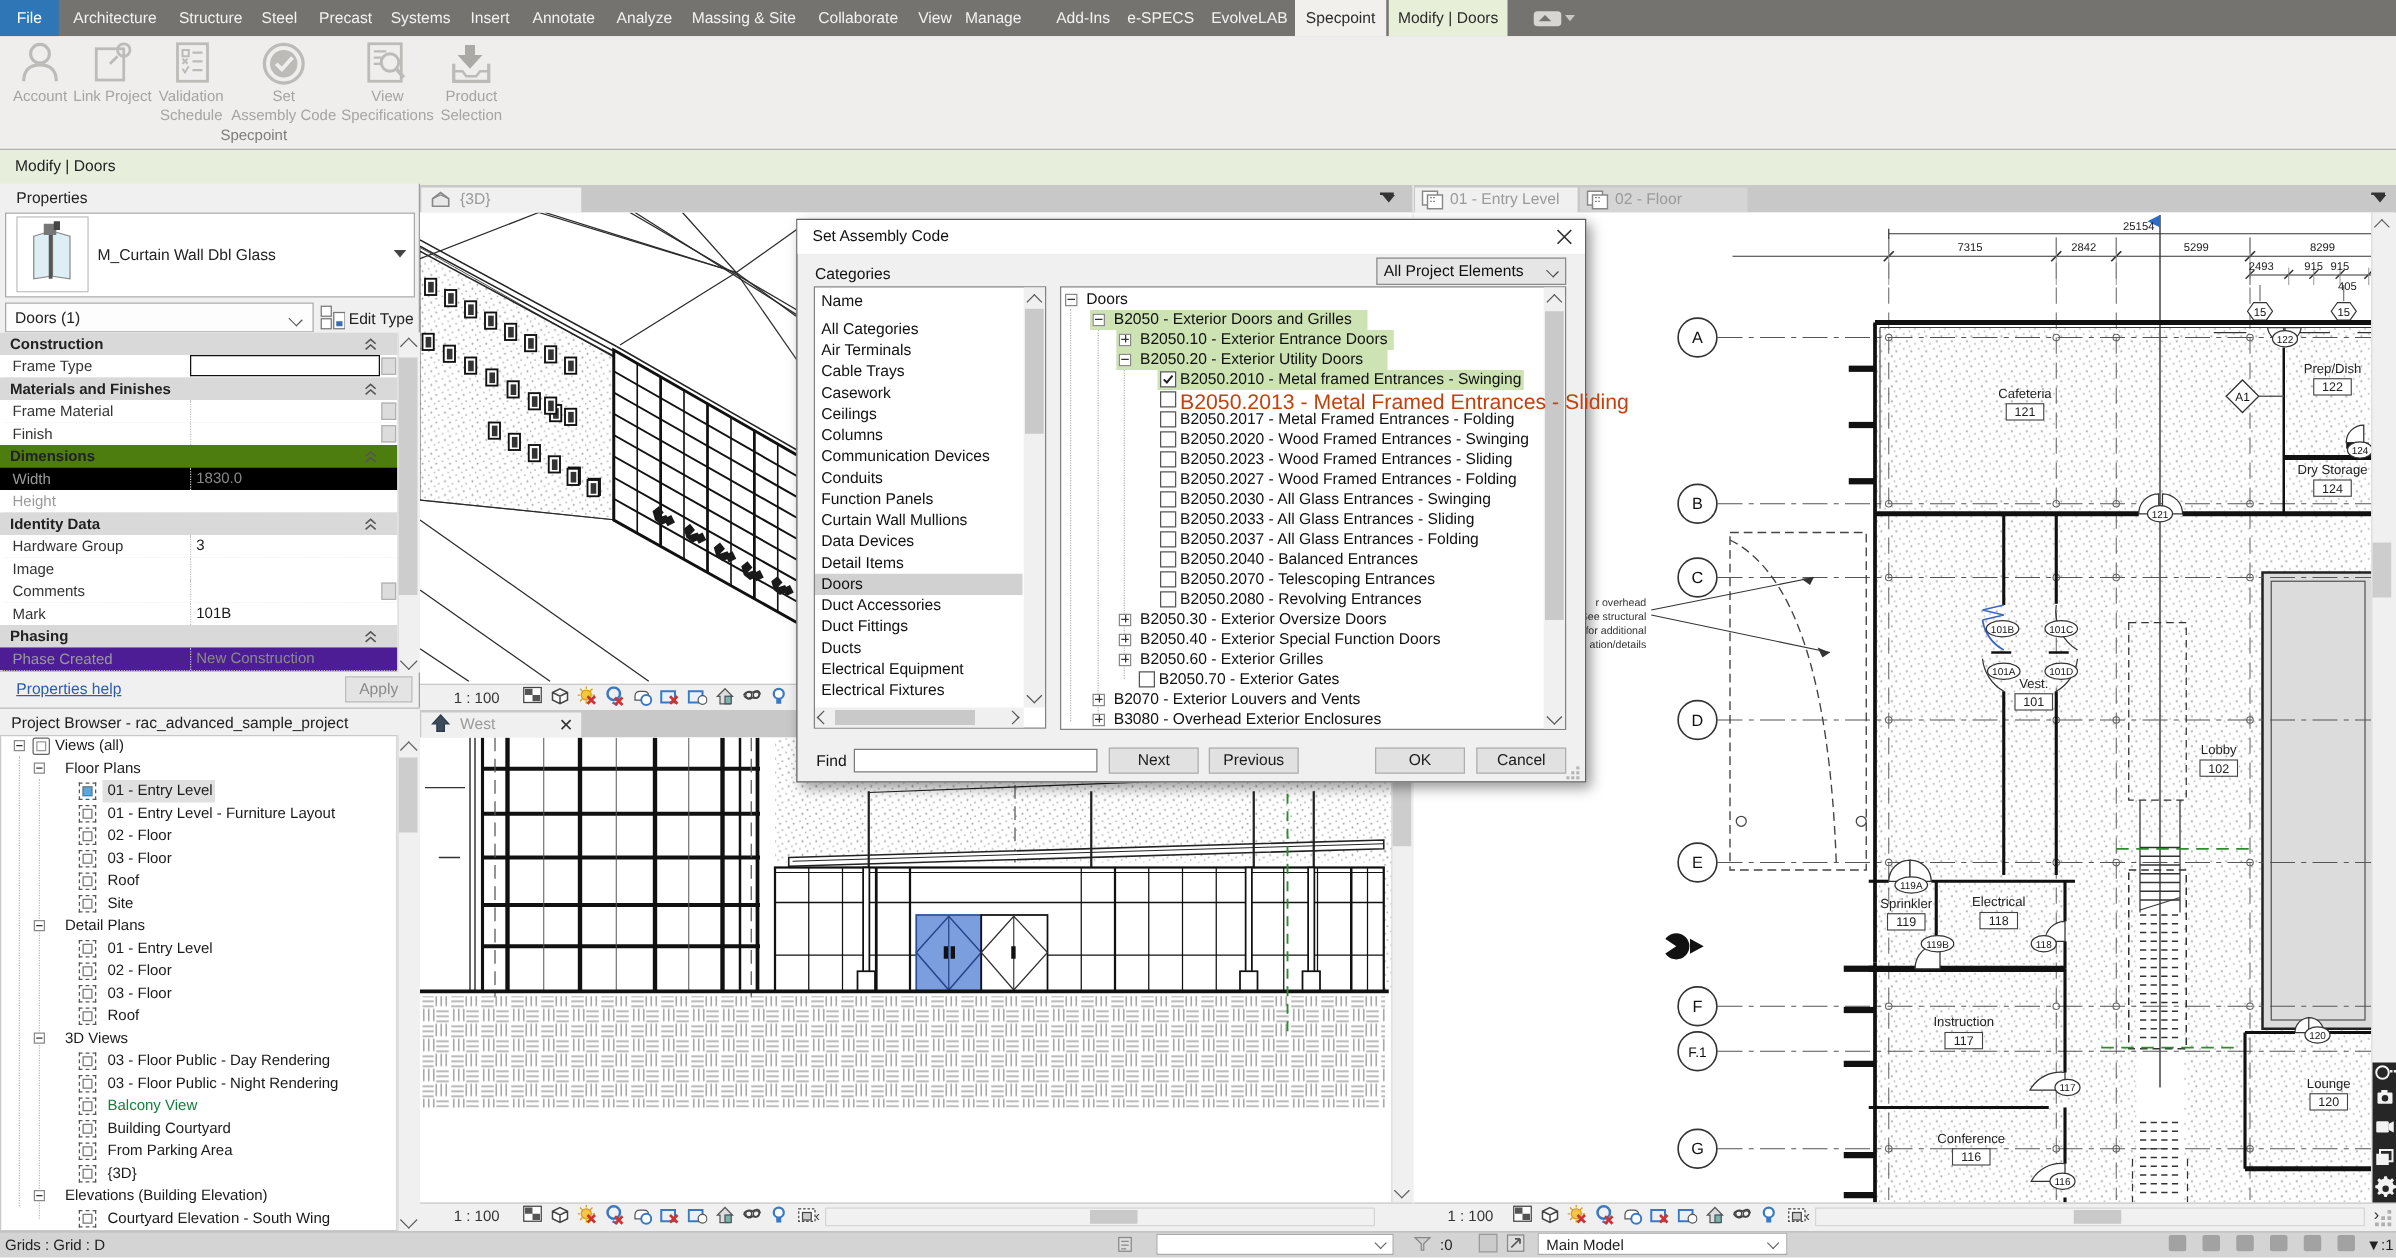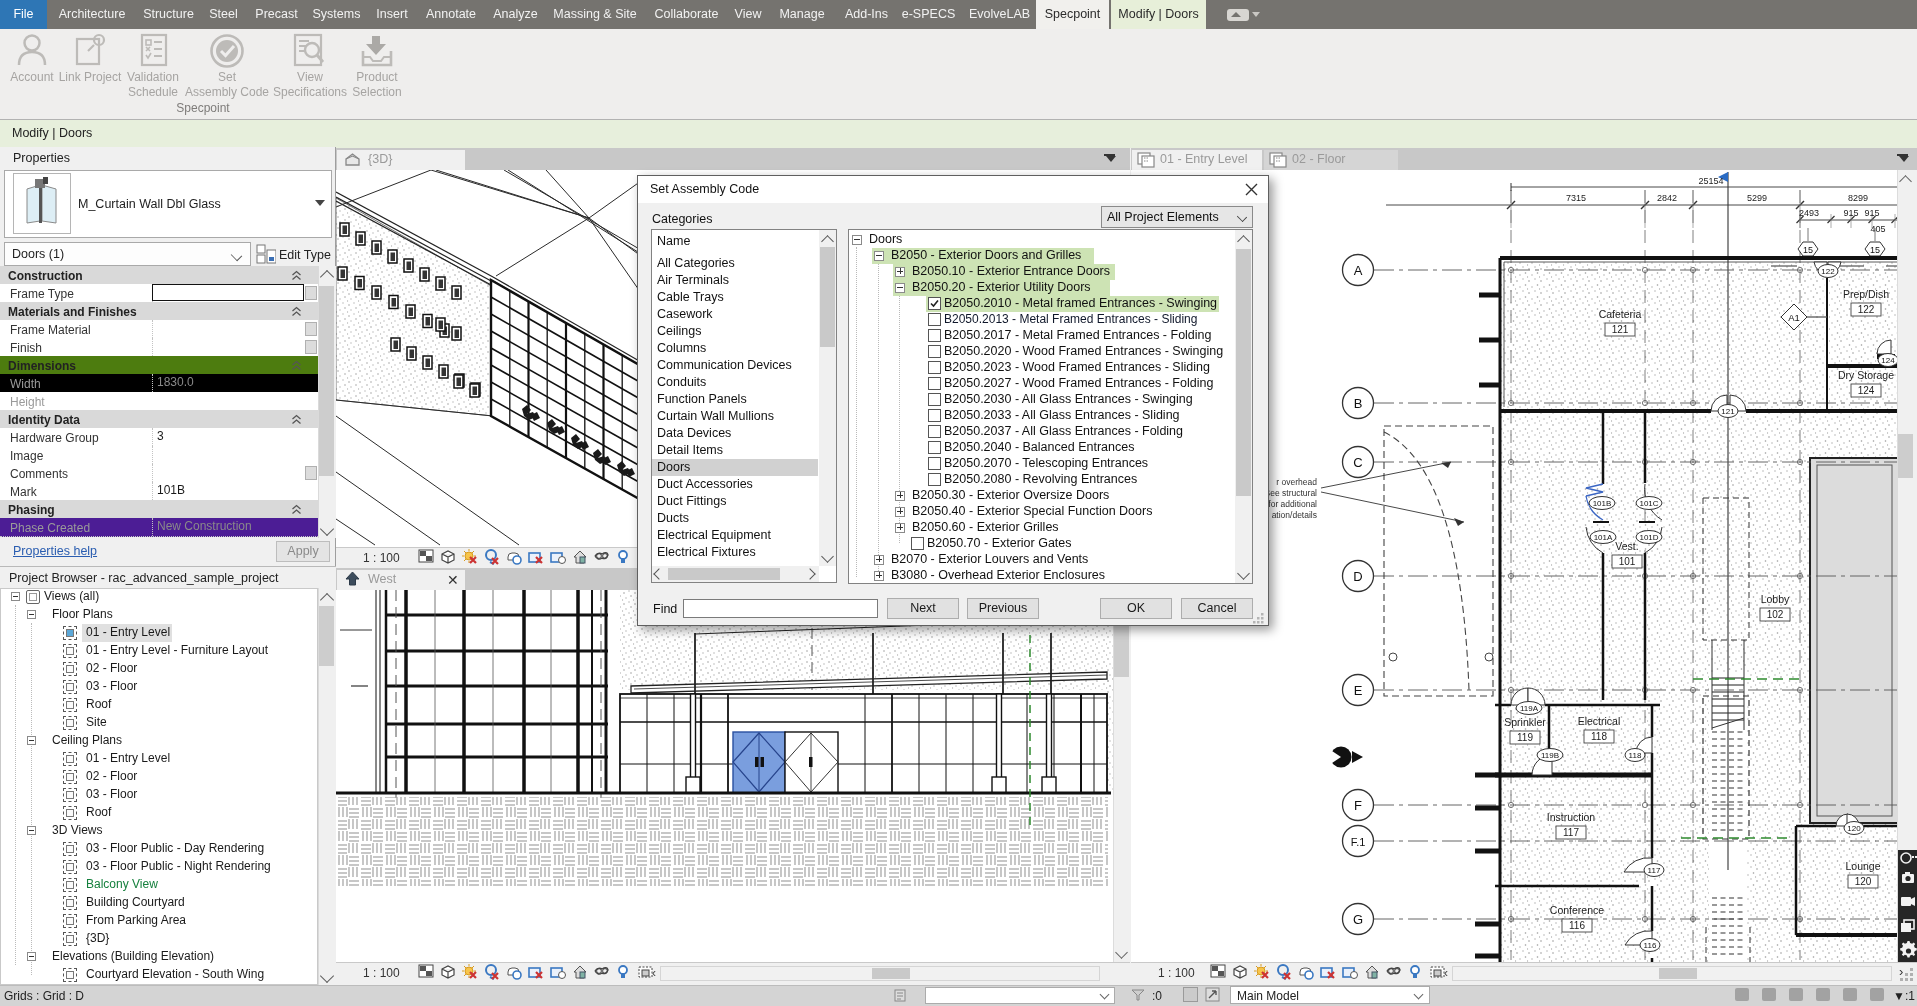--- a/index.html
+++ b/index.html
@@ -16,21 +16,21 @@
 <div class="abs" style="left:128px;top:0;width:81px;height:29px;color:#f2f2f2;font-size:12.5px;line-height:29px;text-align:center">Structure</div>
 <div class="abs" style="left:197px;top:0;width:53px;height:29px;color:#f2f2f2;font-size:12.5px;line-height:29px;text-align:center">Steel</div>
 <div class="abs" style="left:243px;top:0;width:67px;height:29px;color:#f2f2f2;font-size:12.5px;line-height:29px;text-align:center">Precast</div>
 <div class="abs" style="left:303px;top:0;width:67px;height:29px;color:#f2f2f2;font-size:12.5px;line-height:29px;text-align:center">Systems</div>
 <div class="abs" style="left:362px;top:0;width:60px;height:29px;color:#f2f2f2;font-size:12.5px;line-height:29px;text-align:center">Insert</div>
 <div class="abs" style="left:414px;top:0;width:74px;height:29px;color:#f2f2f2;font-size:12.5px;line-height:29px;text-align:center">Annotate</div>
 <div class="abs" style="left:482px;top:0;width:67px;height:29px;color:#f2f2f2;font-size:12.5px;line-height:29px;text-align:center">Analyze</div>
 <div class="abs" style="left:537px;top:0;width:116px;height:29px;color:#f2f2f2;font-size:12.5px;line-height:29px;text-align:center">Massing &amp; Site</div>
 <div class="abs" style="left:639px;top:0;width:95px;height:29px;color:#f2f2f2;font-size:12.5px;line-height:29px;text-align:center">Collaborate</div>
 <div class="abs" style="left:725px;top:0;width:46px;height:29px;color:#f2f2f2;font-size:12.5px;line-height:29px;text-align:center">View</div>
-<div class="abs" style="left:772px;top:0;width:60px;height:29px;color:#f2f2f2;font-size:12.5px;line-height:29px;text-align:center">Manage</div>
+<div class="abs" style="left:772px;top:0;width:60px;height:29px;color:#f2f2f2;font-size:12.5px;line-height:29px;">Manage</div>
 <div class="abs" style="left:833px;top:0;width:67px;height:29px;color:#f2f2f2;font-size:12.5px;line-height:29px;text-align:center">Add-Ins</div>
 <div class="abs" style="left:895px;top:0;width:67px;height:29px;color:#f2f2f2;font-size:12.5px;line-height:29px;text-align:center">e-SPECS</div>
 <div class="abs" style="left:959px;top:0;width:81px;height:29px;color:#f2f2f2;font-size:12.5px;line-height:29px;text-align:center">EvolveLAB</div>
 <div class="abs" style="left:1036px;top:0;width:73px;height:29px;background:#f1f0ed;color:#2b2b2b;font-size:12.5px;line-height:29px;text-align:center">Specpoint</div>
 <div class="abs" style="left:1111px;top:0;width:95px;height:29px;background:#e7efd9;color:#2b2b2b;font-size:12.5px;line-height:29px;text-align:center">Modify | Doors</div>
 <div class="abs" style="left:1227px;top:9px;width:22px;height:12px;background:#d8d6d2;border-radius:3px"></div>
 <div class="abs" style="left:1231px;top:12px;width:0;height:0;border-left:5px solid transparent;border-right:5px solid transparent;border-bottom:5px solid #75736f"></div>
 <div class="abs" style="left:1252px;top:12px;width:0;height:0;border-left:4px solid transparent;border-right:4px solid transparent;border-top:5px solid #c9c7c3"></div>
 <div class="abs" style="left:0;top:29px;width:1917px;height:90px;background:#efeeed;border-bottom:1px solid #b2b2b2"></div>
 <svg class="abs" style="left:16px;top:33px" width="33" height="34">
@@ -170,21 +170,21 @@
     <div class="abs" style="left:66px;top:683px;width:8px;height:8px;background:#fbfbfb;border:1px solid #777;box-sizing:border-box"></div>
 <div class="abs" style="left:86px;top:679px;font-size:12px;color:#1a1a1a">03 - Floor</div>
 <div class="abs" style="left:63px;top:698px;width:14px;height:14px;border:1.5px dashed #555;box-sizing:border-box"></div>
     <div class="abs" style="left:66px;top:701px;width:8px;height:8px;background:#fbfbfb;border:1px solid #777;box-sizing:border-box"></div>
 <div class="abs" style="left:86px;top:697px;font-size:12px;color:#1a1a1a">Roof</div>
 <div class="abs" style="left:63px;top:716px;width:14px;height:14px;border:1.5px dashed #555;box-sizing:border-box"></div>
     <div class="abs" style="left:66px;top:719px;width:8px;height:8px;background:#fbfbfb;border:1px solid #777;box-sizing:border-box"></div>
 <div class="abs" style="left:86px;top:715px;font-size:12px;color:#1a1a1a">Site</div>
 <div class="abs" style="left:27px;top:736px;width:9px;height:9px;background:#fff;border:1px solid #8a8a8a;box-sizing:border-box"></div>
     <div class="abs" style="left:29px;top:740px;width:5px;height:1px;background:#333"></div>
-<div class="abs" style="left:52px;top:733px;font-size:12px;color:#1a1a1a">Ceiling Plans</div>
+<div class="abs" style="left:52px;top:733px;font-size:12px;color:#1a1a1a">Detail Plans</div>
 <div class="abs" style="left:63px;top:752px;width:14px;height:14px;border:1.5px dashed #555;box-sizing:border-box"></div>
     <div class="abs" style="left:66px;top:755px;width:8px;height:8px;background:#fbfbfb;border:1px solid #777;box-sizing:border-box"></div>
 <div class="abs" style="left:86px;top:751px;font-size:12px;color:#1a1a1a">01 - Entry Level</div>
 <div class="abs" style="left:63px;top:770px;width:14px;height:14px;border:1.5px dashed #555;box-sizing:border-box"></div>
     <div class="abs" style="left:66px;top:773px;width:8px;height:8px;background:#fbfbfb;border:1px solid #777;box-sizing:border-box"></div>
 <div class="abs" style="left:86px;top:769px;font-size:12px;color:#1a1a1a">02 - Floor</div>
 <div class="abs" style="left:63px;top:788px;width:14px;height:14px;border:1.5px dashed #555;box-sizing:border-box"></div>
     <div class="abs" style="left:66px;top:791px;width:8px;height:8px;background:#fbfbfb;border:1px solid #777;box-sizing:border-box"></div>
 <div class="abs" style="left:86px;top:787px;font-size:12px;color:#1a1a1a">03 - Floor</div>
 <div class="abs" style="left:63px;top:806px;width:14px;height:14px;border:1.5px dashed #555;box-sizing:border-box"></div>
@@ -1008,21 +1008,21 @@
 <div class="abs" style="left:895px;top:282.5px;width:10px;height:10px;background:#fff;border:1px solid #8a8a8a;box-sizing:border-box;z-index:5"></div>
     <div class="abs" style="left:897px;top:286.5px;width:6px;height:1px;background:#333;z-index:5"></div>
 <div class="abs" style="left:912px;top:280.0px;font-size:12.5px;color:#111;z-index:5;white-space:nowrap">B2050.20 - Exterior Utility Doors</div>
 <div class="abs" style="left:926px;top:295.5px;width:293px;height:16px;background:#cde3b4"></div>
 <div class="abs" style="left:928px;top:297.0px;width:13px;height:13px;background:#fff;border:1px solid #555;box-sizing:border-box;z-index:5"></div>
     <svg class="abs" style="left:929px;top:297.5px;z-index:6" width="11" height="11">
       <path d="M2 5.5 L4.5 8 L9 2.5" stroke="#222" stroke-width="1.6" fill="none"></path>
     </svg>
 <div class="abs" style="left:944px;top:296.0px;font-size:12.5px;color:#111;z-index:5;white-space:nowrap">B2050.2010 - Metal framed Entrances - Swinging</div>
 <div class="abs" style="left:928px;top:313.0px;width:13px;height:13px;background:#fff;border:1px solid #555;box-sizing:border-box;z-index:5"></div>
-<div class="abs" style="left:944px;top:312.0px;font-size:12px;color:#0f172a;z-index:5;white-space:nowrap">B2050.2013 - Metal Framed Entrances - Sliding</div>
+<div class="abs" style="left:944px;top:312.0px;font-size:17px;color:#c2410c;z-index:5;white-space:nowrap">B2050.2013 - Metal Framed Entrances - Sliding</div>
 <div class="abs" style="left:928px;top:329.0px;width:13px;height:13px;background:#fff;border:1px solid #555;box-sizing:border-box;z-index:5"></div>
 <div class="abs" style="left:944px;top:328.0px;font-size:12.5px;color:#111;z-index:5;white-space:nowrap">B2050.2017 - Metal Framed Entrances - Folding</div>
 <div class="abs" style="left:928px;top:345.0px;width:13px;height:13px;background:#fff;border:1px solid #555;box-sizing:border-box;z-index:5"></div>
 <div class="abs" style="left:944px;top:344.0px;font-size:12.5px;color:#111;z-index:5;white-space:nowrap">B2050.2020 - Wood Framed Entrances - Swinging</div>
 <div class="abs" style="left:928px;top:361.0px;width:13px;height:13px;background:#fff;border:1px solid #555;box-sizing:border-box;z-index:5"></div>
 <div class="abs" style="left:944px;top:360.0px;font-size:12.5px;color:#111;z-index:5;white-space:nowrap">B2050.2023 - Wood Framed Entrances - Sliding</div>
 <div class="abs" style="left:928px;top:377.0px;width:13px;height:13px;background:#fff;border:1px solid #555;box-sizing:border-box;z-index:5"></div>
 <div class="abs" style="left:944px;top:376.0px;font-size:12.5px;color:#111;z-index:5;white-space:nowrap">B2050.2027 - Wood Framed Entrances - Folding</div>
 <div class="abs" style="left:928px;top:393.0px;width:13px;height:13px;background:#fff;border:1px solid #555;box-sizing:border-box;z-index:5"></div>
 <div class="abs" style="left:944px;top:392.0px;font-size:12.5px;color:#111;z-index:5;white-space:nowrap">B2050.2030 - All Glass Entrances - Swinging</div>

